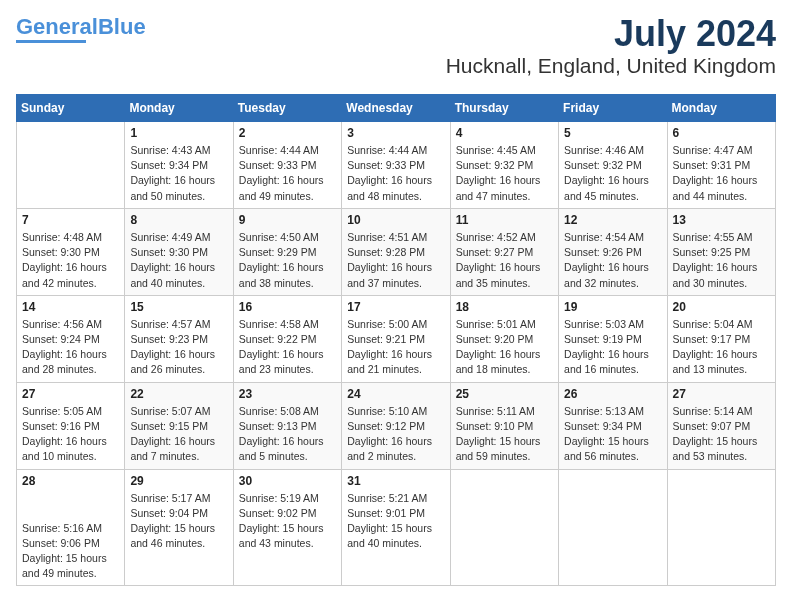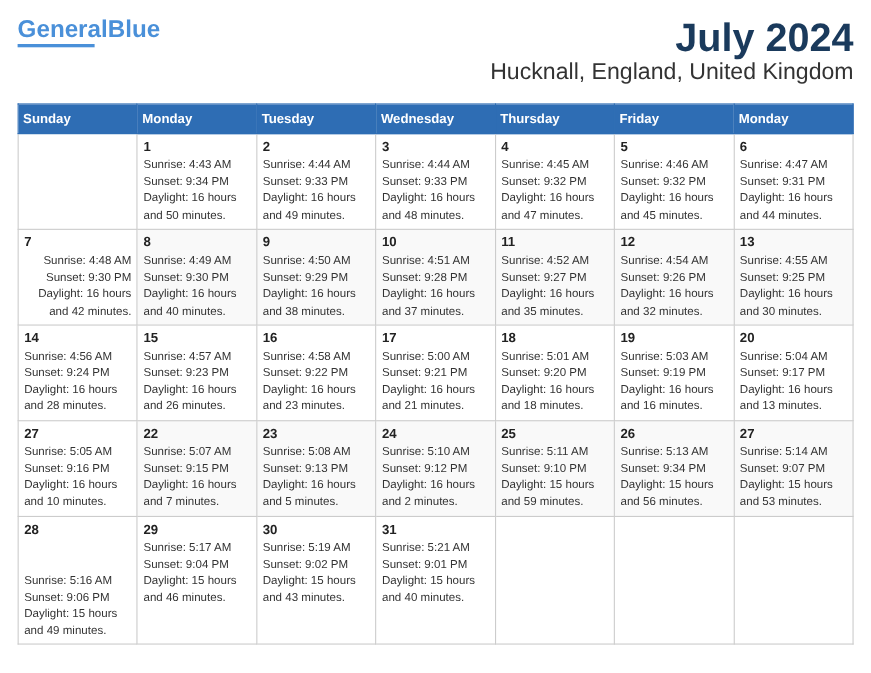--- a/index.html
+++ b/index.html
@@ -157,21 +157,21 @@
           <div class="day-number">6</div>
           <div class="day-content" style="white-space: pre-line;">Sunrise: 4:47 AM
 Sunset: 9:31 PM
 Daylight: 16 hours
 and 44 minutes.</div>
         </td>
       </tr>
       <tr>
         <td>
           <div class="day-number">7</div>
-          <div class="day-content" style="white-space: pre-line; text-align: right;">Sunrise: 4:48 AM
+          <div class="day-content" style="white-space: pre-line;">Sunrise: 4:48 AM
 Sunset: 9:30 PM
 Daylight: 16 hours
 and 42 minutes.</div>
         </td>
         <td>
           <div class="day-number">8</div>
           <div class="day-content" style="white-space: pre-line;">Sunrise: 4:49 AM
 Sunset: 9:30 PM
 Daylight: 16 hours
 and 40 minutes.</div>

